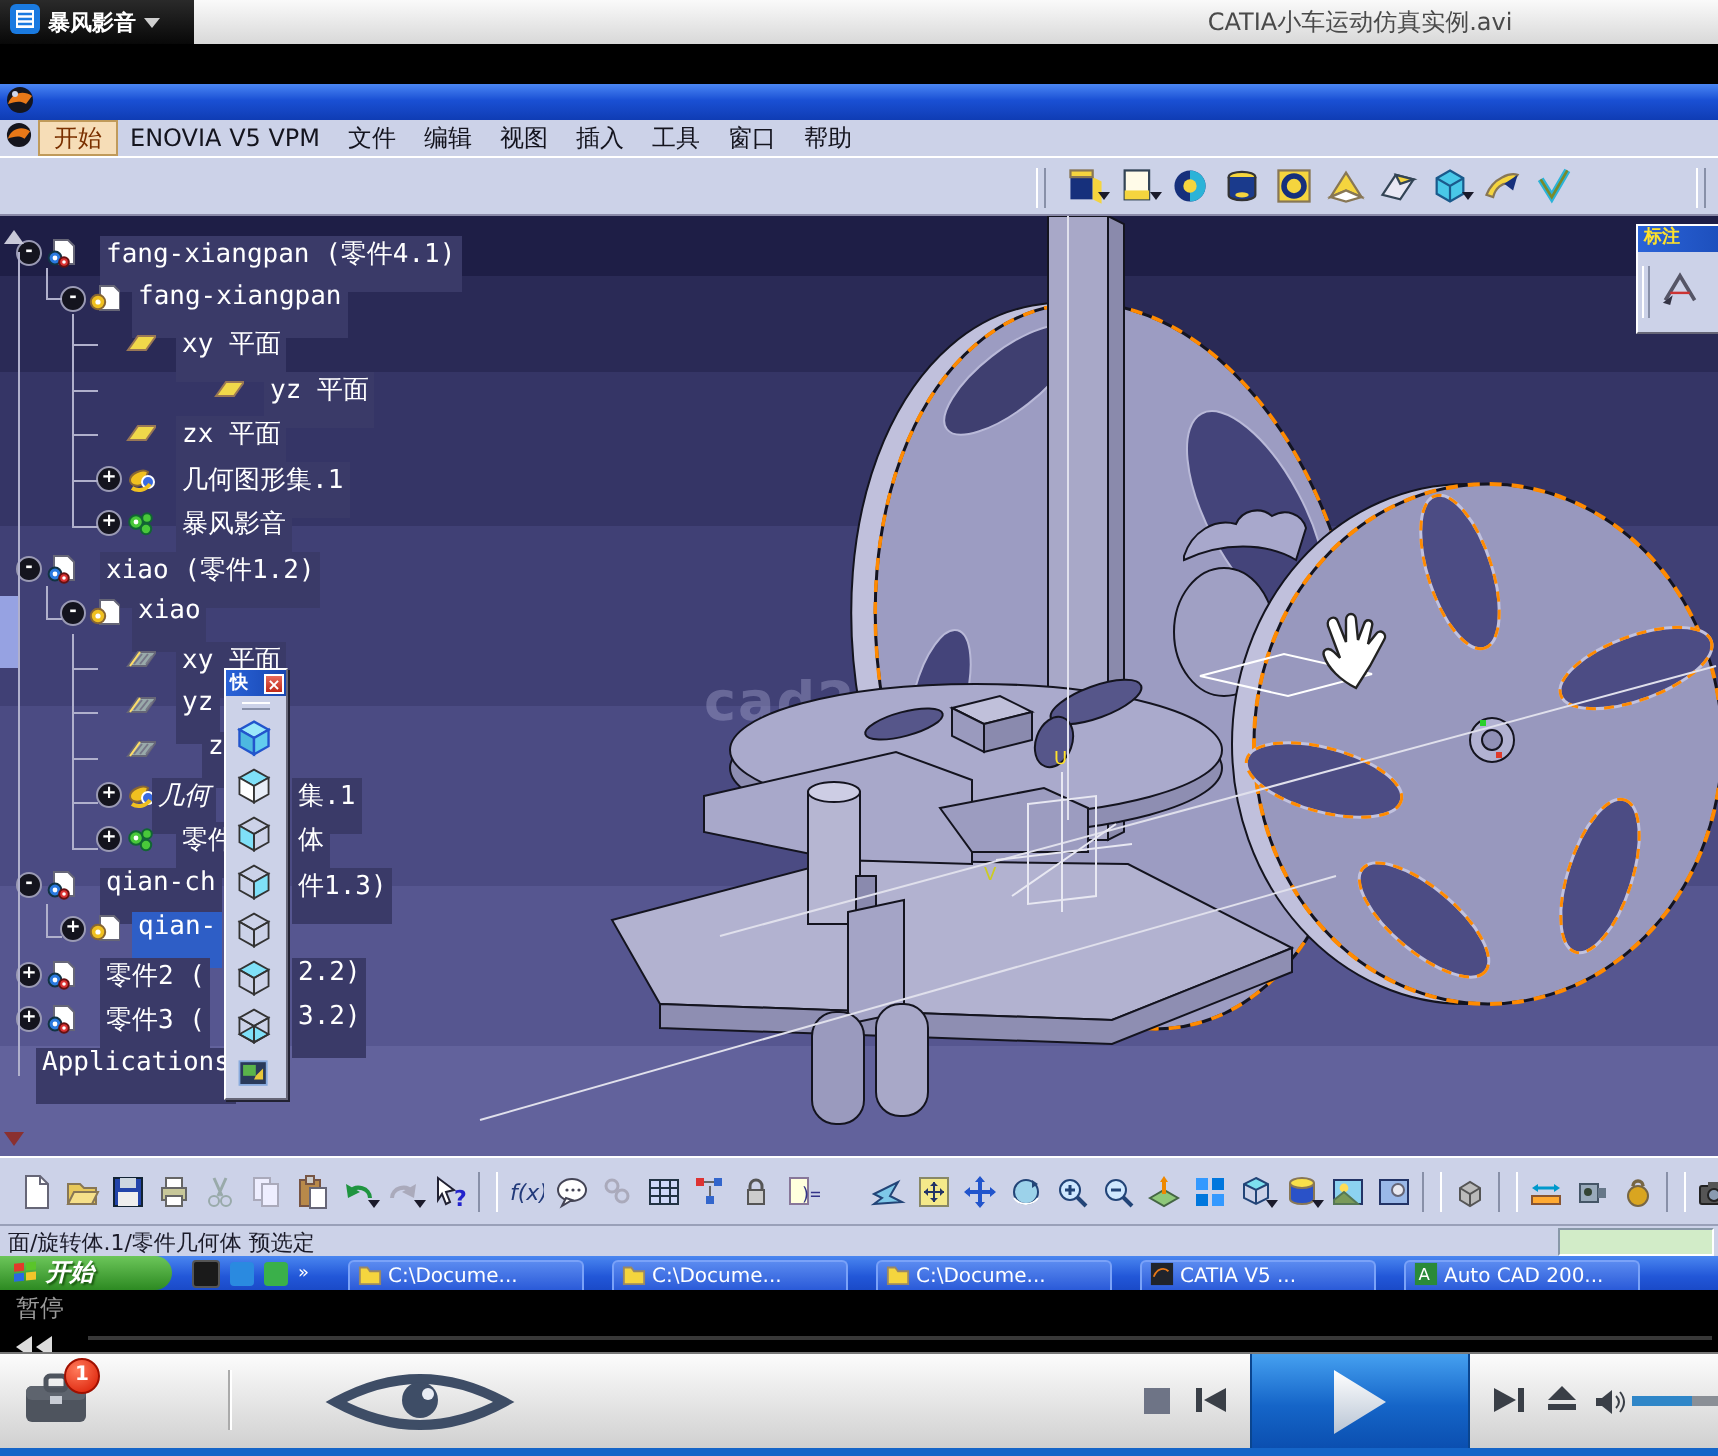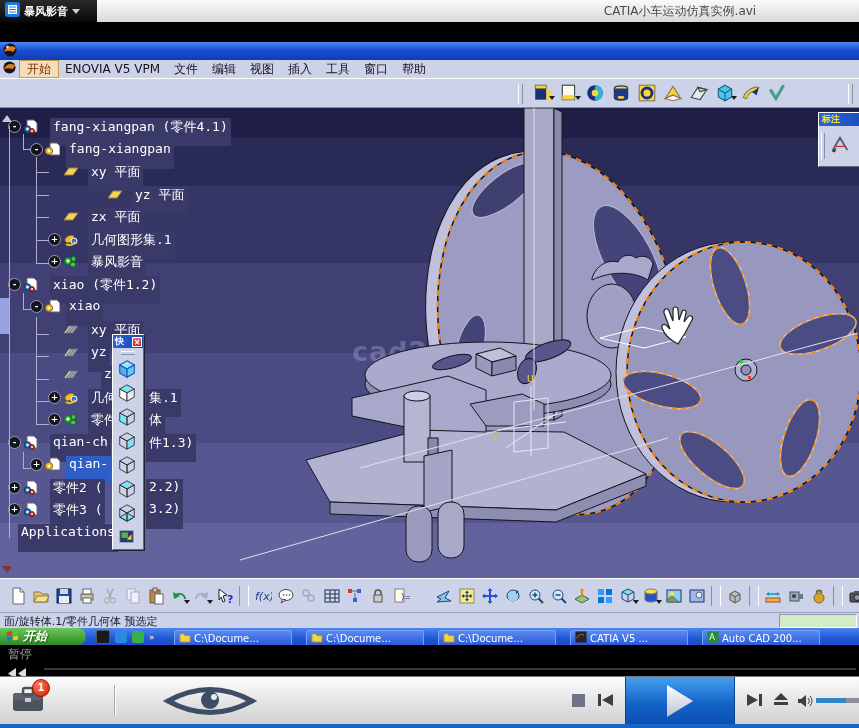--- a/index.html
+++ b/index.html
@@ -448,21 +448,21 @@
               </svg></span>
             <span class="tlab" style="left: 101px;">zx</span>
           </div>
           <div class="trow" style="top: 281px;">
             <div class="exp" style="left: 48px;">+</div>
             <span class="tico" style="left: 62px;"><svg width="16" height="16" viewBox="0 0 16 16">
                 <path d="M3 9c0-3 6-6 9-4l-2 5c-2 3-7 2-7-1z" fill="#f0c020" stroke="#863"></path>
                 <circle cx="12" cy="10" r="3" fill="#3a6ae0" stroke="#fff"></circle>
                 <path d="M4 13c3 2 7 1 9-2" stroke="#f0c020" fill="none" stroke-width="2"></path>
               </svg></span>
-            <span class="tlab" style="left: 88px;">几何</span>
+            <span class="tlab" style="left: 76px; font-style: italic;">几何</span>
             <span class="tlab" style="left: 146px;">集.1</span>
           </div>
           <div class="trow" style="top: 303px;">
             <div class="exp" style="left: 48px;">+</div>
             <span class="tico" style="left: 62px;"><svg width="16" height="16" viewBox="0 0 16 16">
                 <circle cx="6" cy="8" r="3.4" fill="#49c83a" stroke="#163"></circle>
                 <circle cx="11.5" cy="6" r="2.4" fill="#49c83a" stroke="#163"></circle>
                 <circle cx="11" cy="11.5" r="2.6" fill="#49c83a" stroke="#163"></circle>
                 <circle cx="6" cy="8" r="1.2" fill="#fff"></circle>
               </svg></span>

